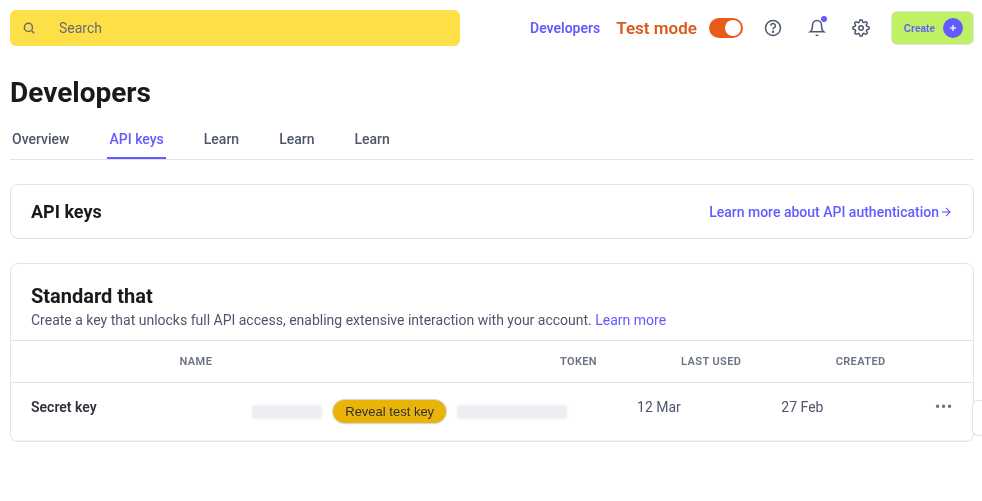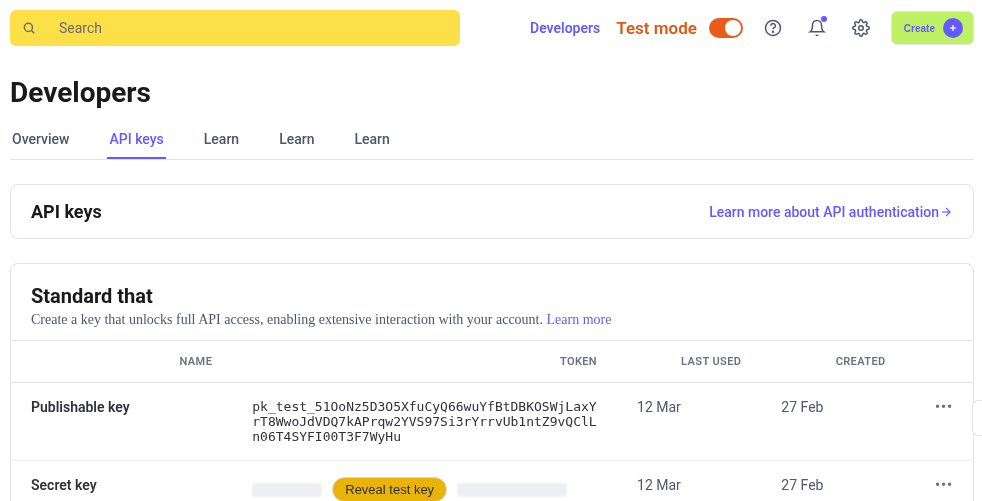--- a/index.html
+++ b/index.html
@@ -45,21 +45,21 @@
     .tab { padding: 10px 2px; font-size: 14px; color: #4f566b; font-weight: 500; cursor: pointer; border-bottom: 2px solid transparent; }
     .tab.active { color: #635bff; border-bottom-color: #635bff; }
 
     .card { border: 1px solid #e3e3e6; border-radius: 8px; margin-bottom: 24px; }
     .card-header { display: flex; align-items: center; justify-content: space-between; padding: 16px 20px; }
     .card-header h2 { font-size: 18px; font-weight: 700; }
     .learn-link { color: #635bff; font-size: 14px; font-weight: 500; display: flex; align-items: center; cursor: pointer; }
 
     .std-head { padding: 20px 20px 12px; }
     .std-head h2 { font-size: 20px; font-weight: 700; margin-bottom: 4px; }
-    .std-head p { font-size: 14px; color: #4f566b; font-family: Liberation Serif, serif; }
+    .std-head p { font-size: 14px; color: #4f566b; }
     .std-head p a { color: #635bff; text-decoration: none; }
 
     table { width: 100%; border-collapse: collapse; }
     thead th {
       text-align: right; font-size: 11px; font-weight: 600; letter-spacing: 0.4px; color: #6a7383;
       text-transform: uppercase; padding: 14px 20px; border-top: 1px solid #e3e3e6; border-bottom: 1px solid #e3e3e6;
     }
     tbody td { padding: 16px 20px; vertical-align: top; border-bottom: 1px solid #eef0f2; font-size: 14px; }
     td.name { font-weight: 600; color: #30313d; }
     td.token { font-family: ui-monospace, Menlo, Consolas, monospace; font-size: 13px; color: #30313d; word-break: break-all; max-width: 360px; }
@@ -173,27 +173,20 @@
       <tr>
         <th>NAME</th>
         <th>TOKEN</th>
         <th>LAST USED</th>
         <th>CREATED</th>
         <th></th>
       </tr>
     </thead>
     <tbody>
       <tr>
-        <td class="name">Publishable key</td>
-        <td class="token">pk_test_51OoNz5D3O5XfuCyQ66wuYfBtDBKOSWjLaxYrT8WwoJdVDQ7kAPrqw2YVS97Si3rYrrvUb1ntZ9vQClLn06T4SYFI00T3F7WyHu</td>
-        <td class="dim">12 Mar</td>
-        <td class="dim">27 Feb</td>
-        <td class="actions">•••</td>
-      </tr>
-      <tr>
         <td class="name">Secret key</td>
         <td class="token">
           <div class="secret-cell">
             <div class="blur-bar"></div>
             <button class="reveal-btn">Reveal test key</button>
             <div class="blur-bar2"></div>
           </div>
         </td>
         <td class="dim">12 Mar</td>
         <td class="dim">27 Feb</td>

